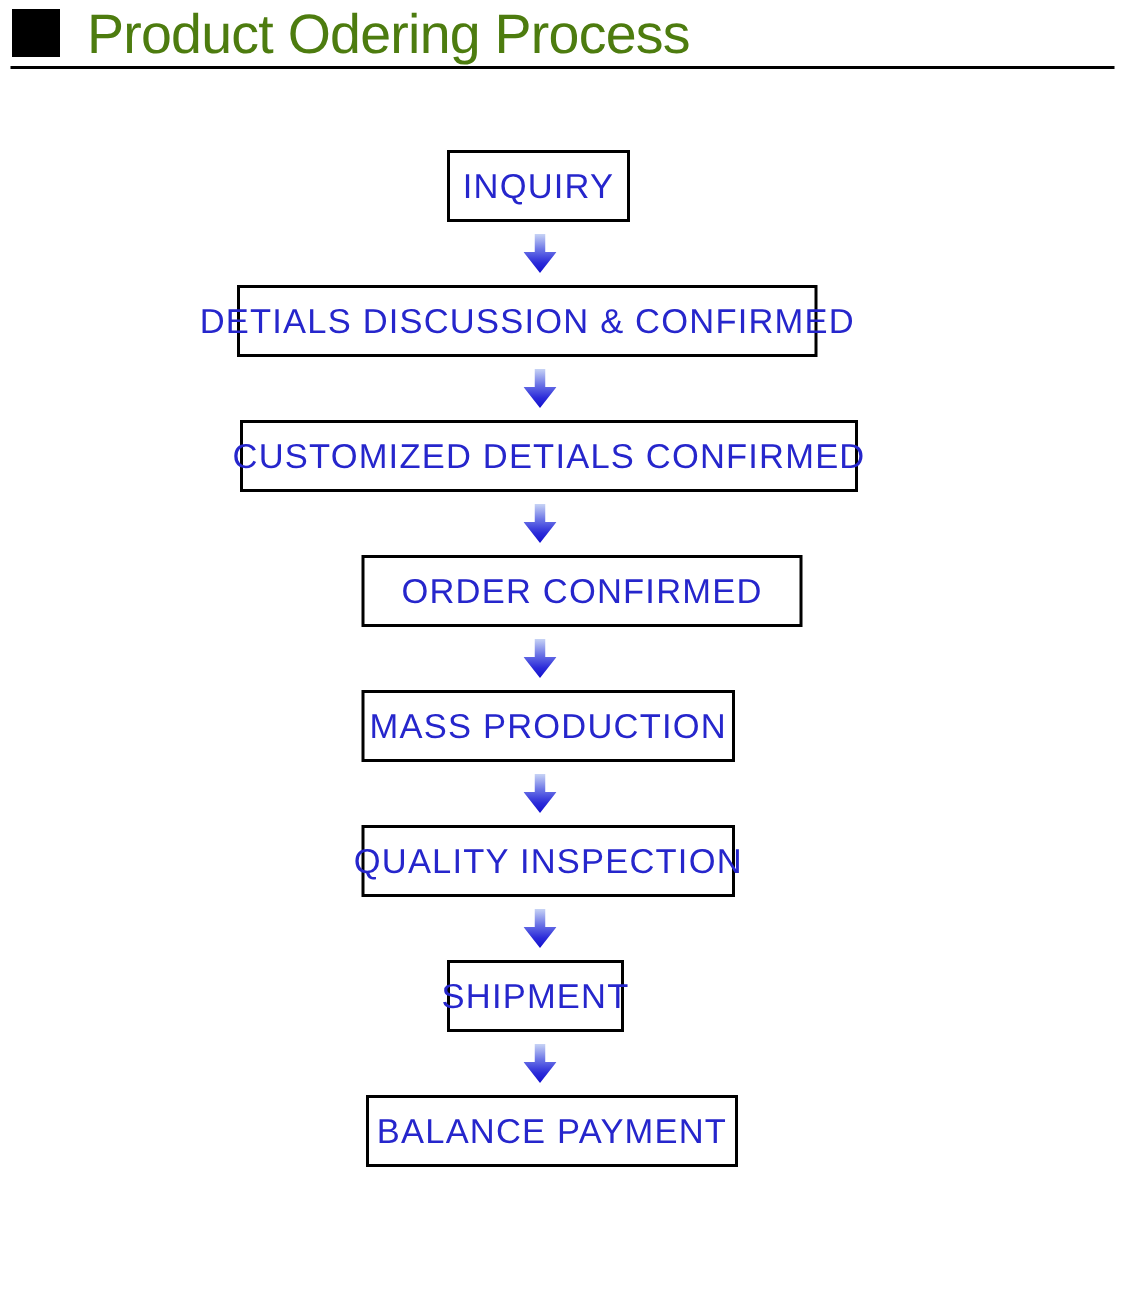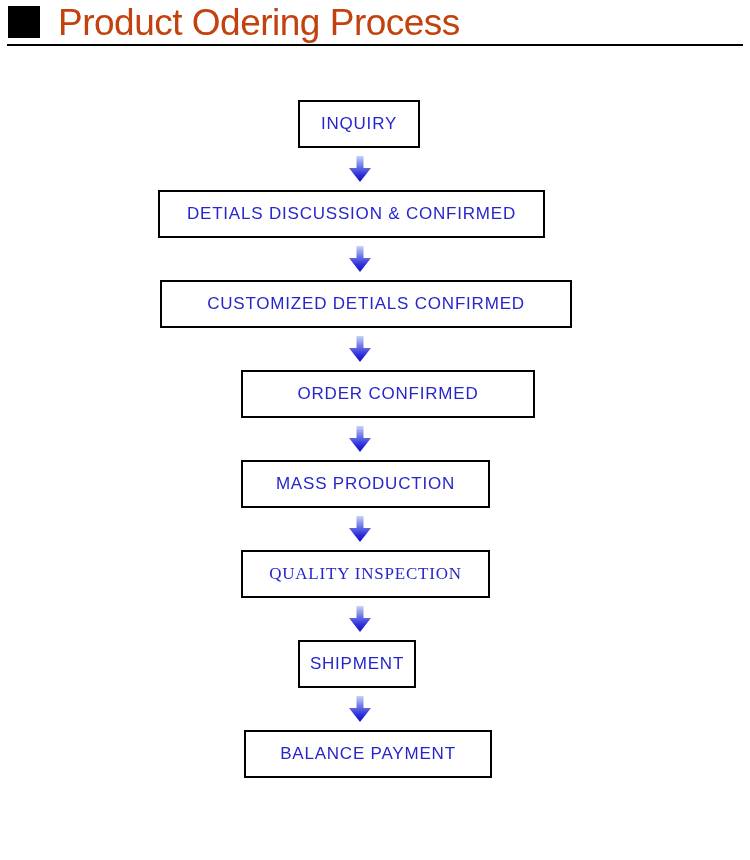--- a/index.html
+++ b/index.html
@@ -21,50 +21,50 @@
     width: 32px; height: 32px;
     background: #000000;
   }
   .page-title {
     position: absolute;
     left: 58px; top: 1px;
     height: 44px;
     line-height: 44px;
     font-size: 37px;
     letter-spacing: -0.5px;
-    color: #c2410c;
+    color: #4d7c0f;
     white-space: nowrap;
   }
   .header-divider {
     position: absolute;
     left: 7px; top: 44px;
     width: 736px; height: 0;
     border-top: 2px solid #000000;
   }
 
   
   .step {
     position: absolute;
     height: 48px;
     border: 2px solid #000000;
     background: #ffffff;
     display: flex;
     align-items: center;
     justify-content: center;
     color: #2626cc;
-    font-size: 17px;
+    font-size: 23px;
     letter-spacing: 0.8px;
     white-space: nowrap;
   }
   .s1 { left: 298px; top: 100px; width: 122px; }
   .s2 { left: 158px; top: 190px; width: 387px; }
   .s3 { left: 160px; top: 280px; width: 412px; }
   .s4 { left: 241px; top: 370px; width: 294px; }
   .s5 { left: 241px; top: 460px; width: 249px; }
-  .s6 { left: 241px; top: 550px; width: 249px; font-family: Liberation Serif, serif; }
+  .s6 { left: 241px; top: 550px; width: 249px; }
   .s7 { left: 298px; top: 640px; width: 118px; }
   .s8 { left: 244px; top: 730px; width: 248px; }
 
   
   .arrow {
     position: absolute;
     width: 22px; height: 26px;
   }
   .arrow svg { display: block; width: 22px; height: 26px; }
   .a1 { left: 349px; top: 156px; }

